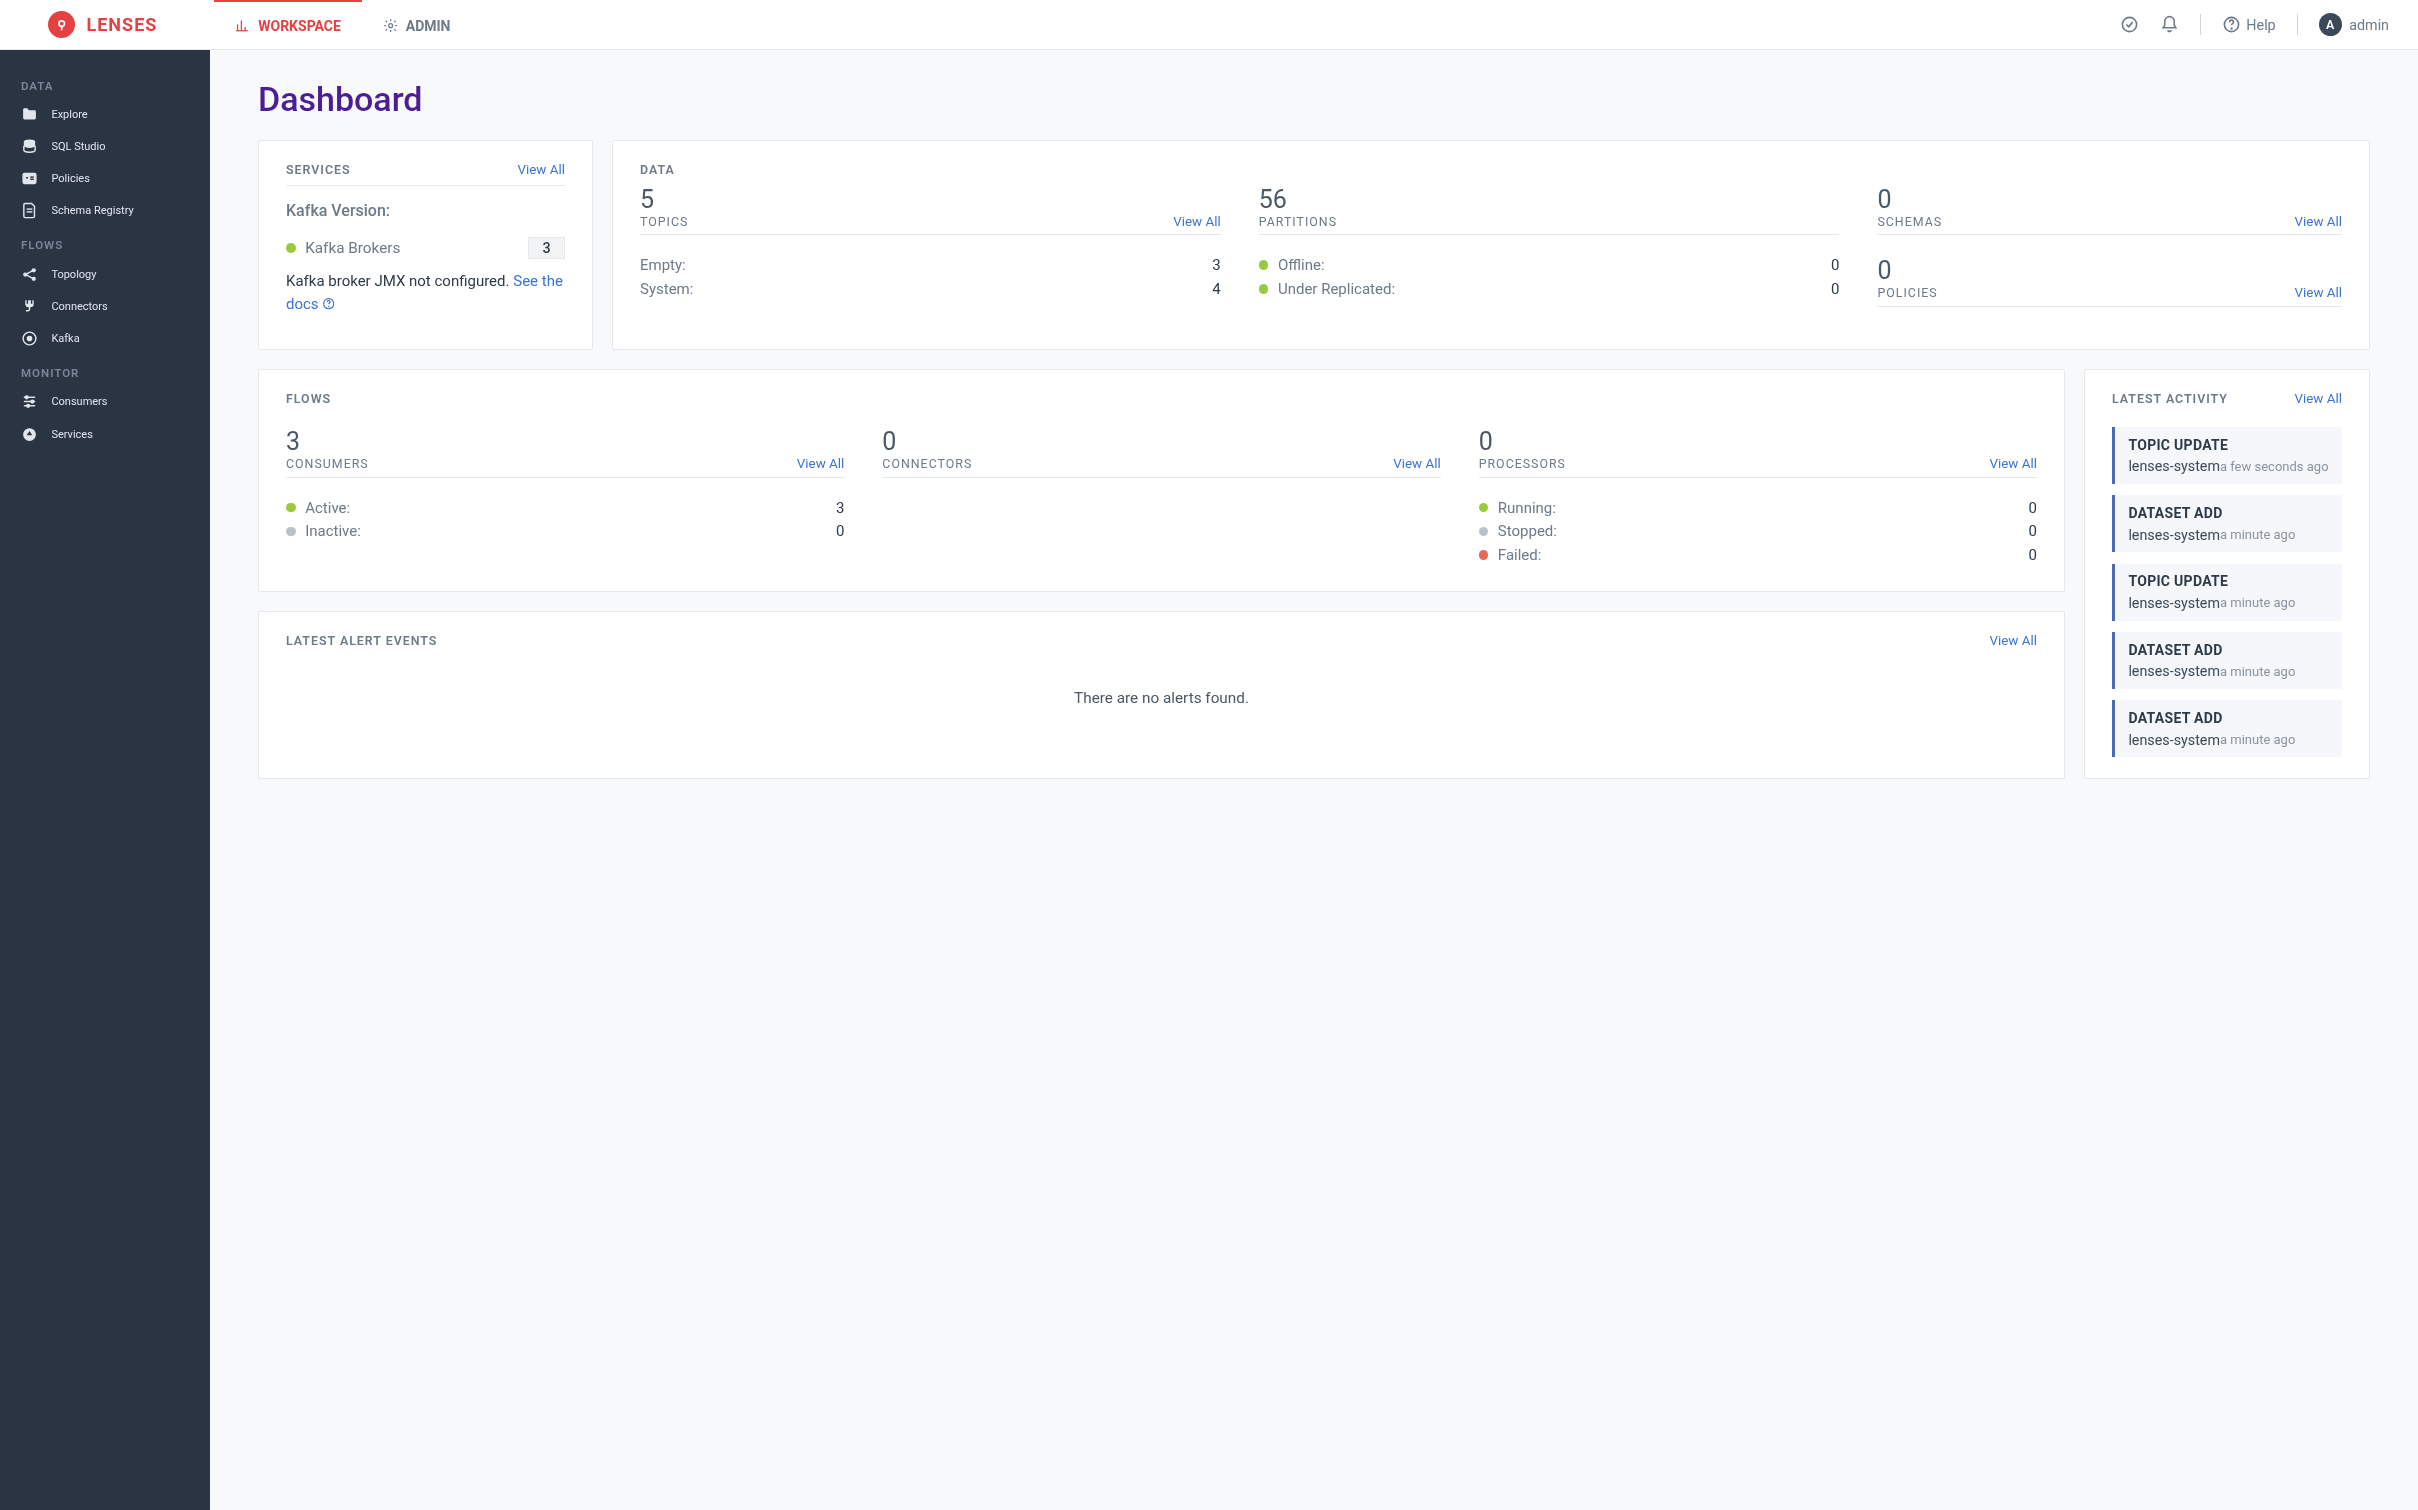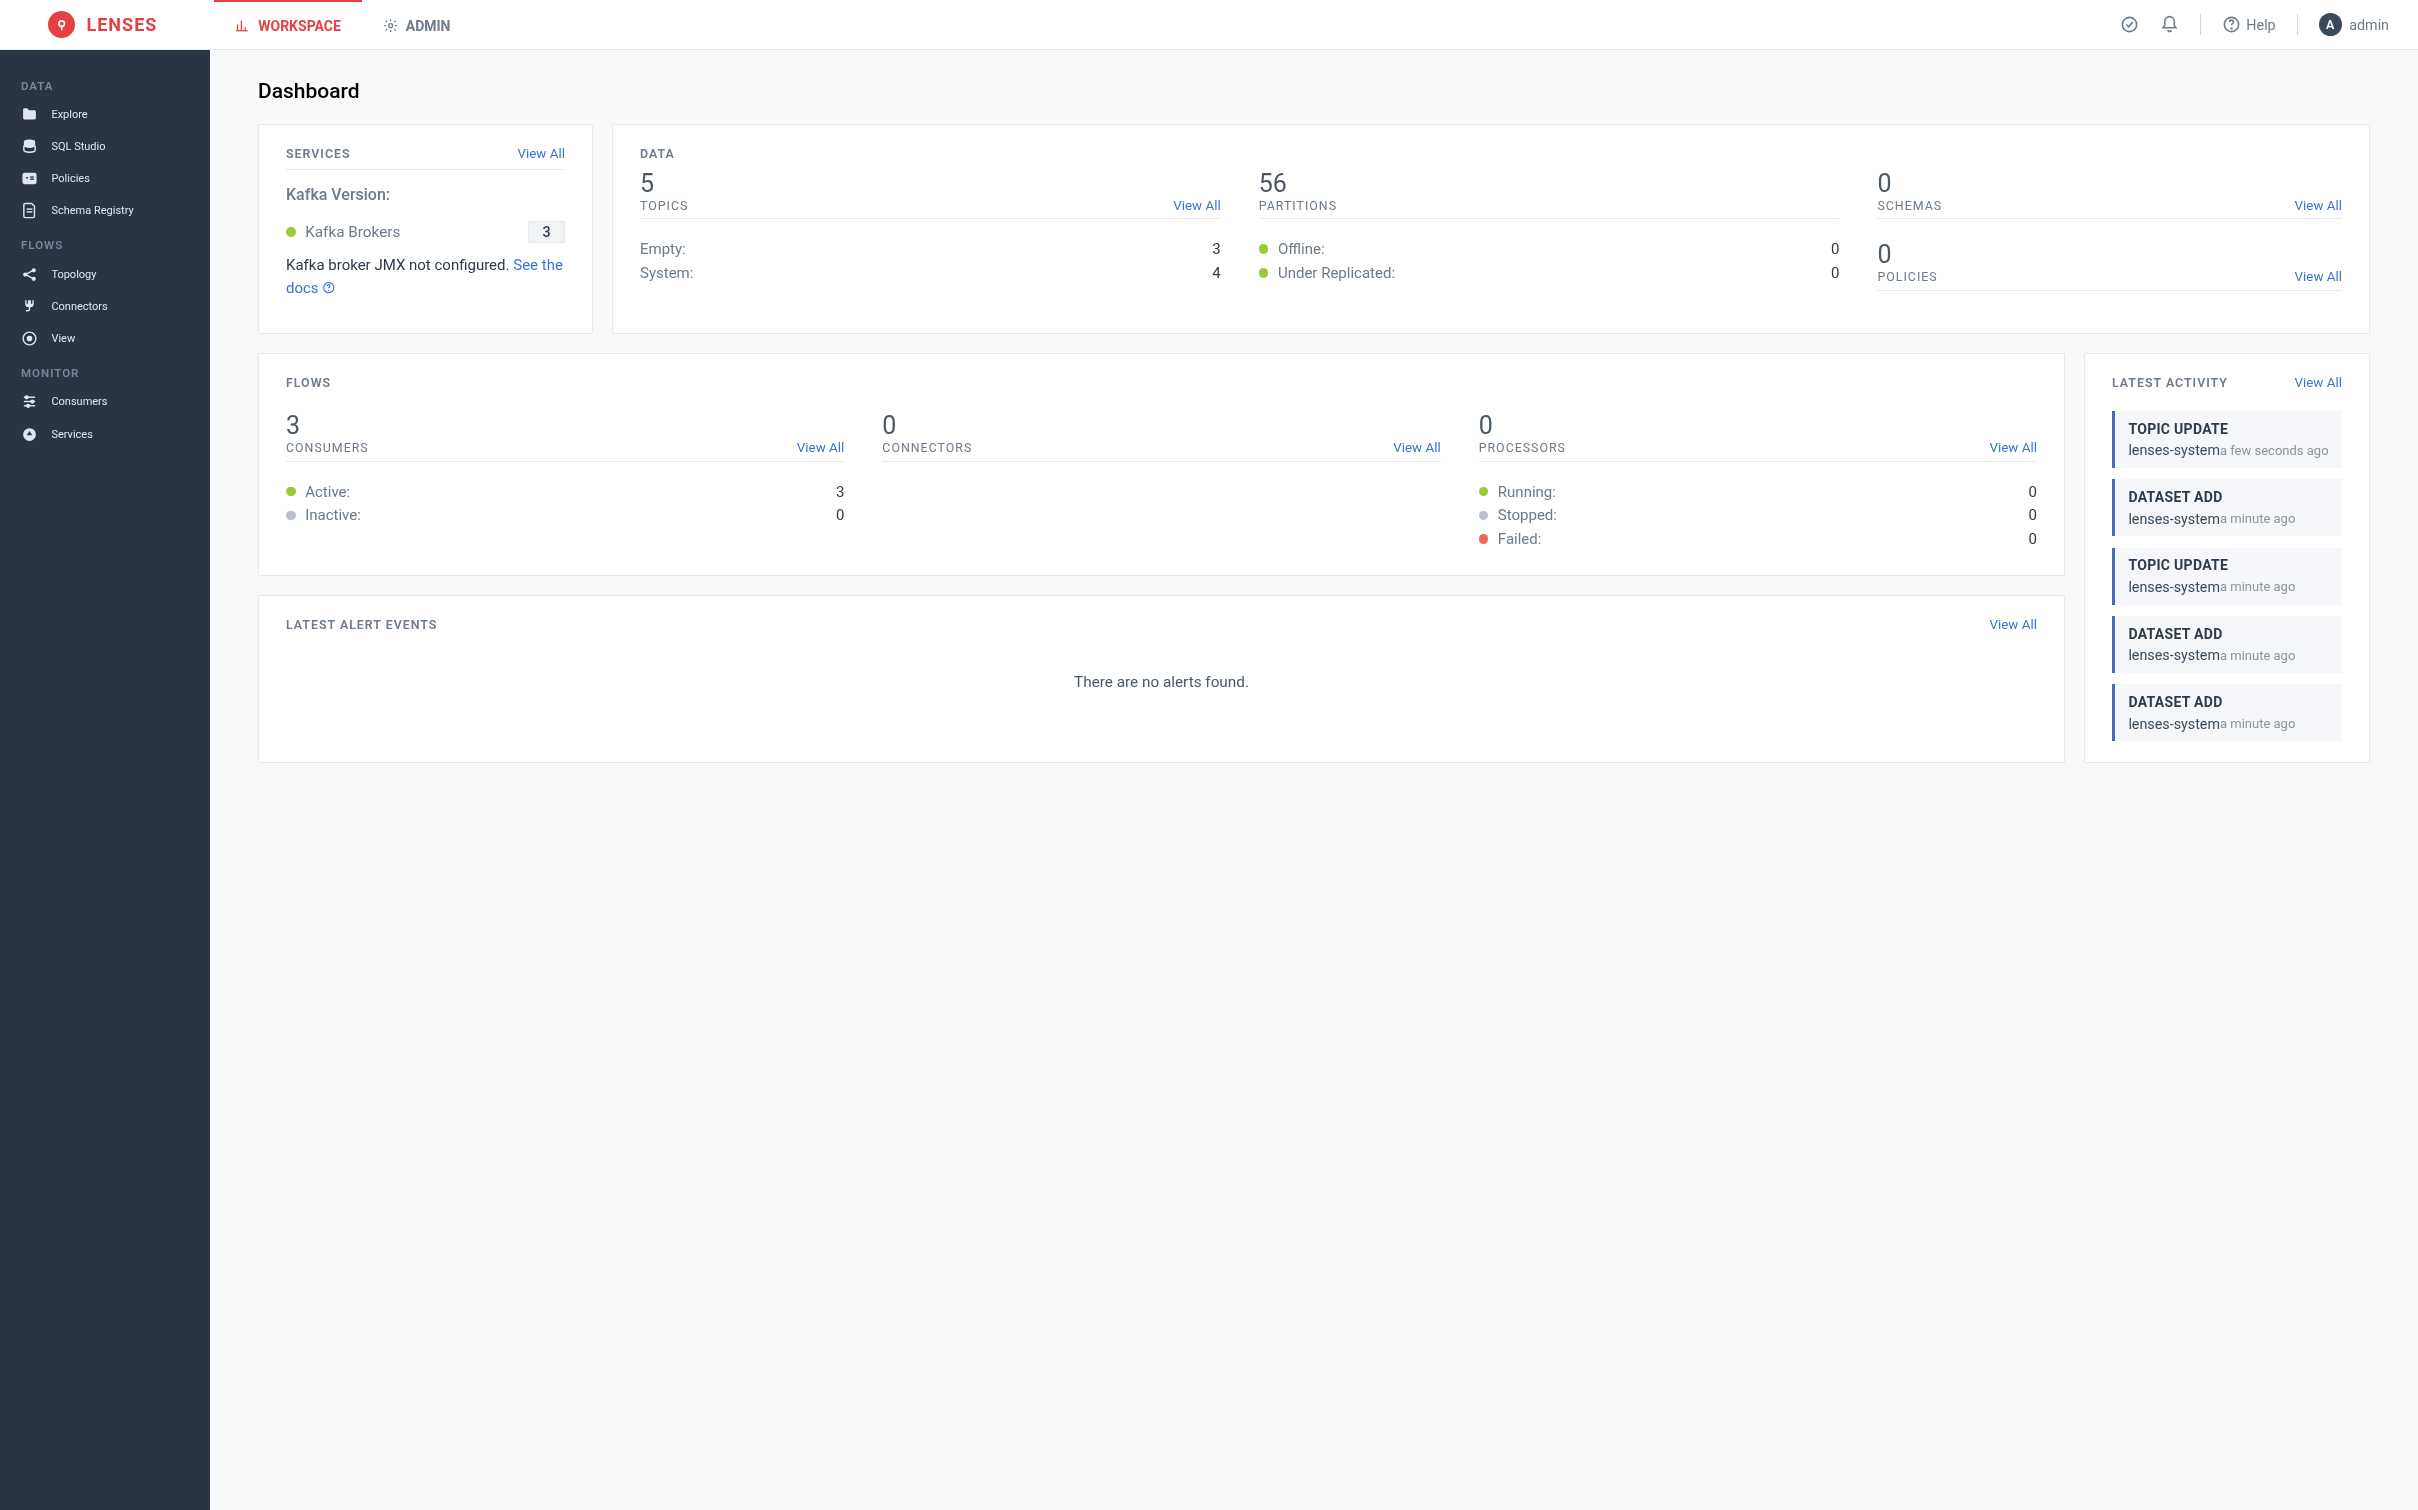--- a/index.html
+++ b/index.html
@@ -51,21 +51,21 @@
     padding: 7.6px 21px; cursor: pointer; color: #e1e6ee;
     font-size: 11px;
   }
   .side-icon { width: 17px; display: flex; justify-content: center; }
 
   
   .main {
     margin-left: 210px; margin-top: 50px;
     padding: 29px 48px 38px;
   }
-  .page-title { font-size: 21px; font-weight: 500; color: #000000; margin-bottom: 21px; }
+  .page-title { font-size: 34px; font-weight: 500; color: #4c1d95; margin-bottom: 21px; }
 
   .card-row { display: flex; gap: 19px; margin-bottom: 19px; }
   .card {
     background: #fff; border: 1px solid #e6e8eb; border-radius: 1.9px;
     padding: 21px 27px;
   }
   .card-head {
     display: flex; justify-content: space-between; align-items: center;
     border-bottom: 1px solid #e6e8eb; padding-bottom: 7.6px;
   }
@@ -253,21 +253,21 @@
       </span>
     <span>Connectors</span>
   </div>
   <div class="side-item">
     <span class="side-icon">
         <svg width="17" height="17" viewBox="0 0 24 24" fill="none" stroke="#e1e6ee" stroke-width="2">
           <circle cx="12" cy="12" r="9"></circle>
           <circle cx="12" cy="12" r="3" fill="#e1e6ee"></circle>
         </svg>
       </span>
-    <span>View</span>
+    <span>Kafka</span>
   </div>
 
   <div class="side-section-label">MONITOR</div>
   <div class="side-item">
     <span class="side-icon">
         <svg width="17" height="17" viewBox="0 0 24 24" fill="none" stroke="#e1e6ee" stroke-width="2">
           <line x1="4" y1="6" x2="20" y2="6"></line>
           <line x1="4" y1="12" x2="20" y2="12"></line>
           <line x1="4" y1="18" x2="20" y2="18"></line>
           <circle cx="8" cy="6" r="2" fill="#e1e6ee"></circle>

